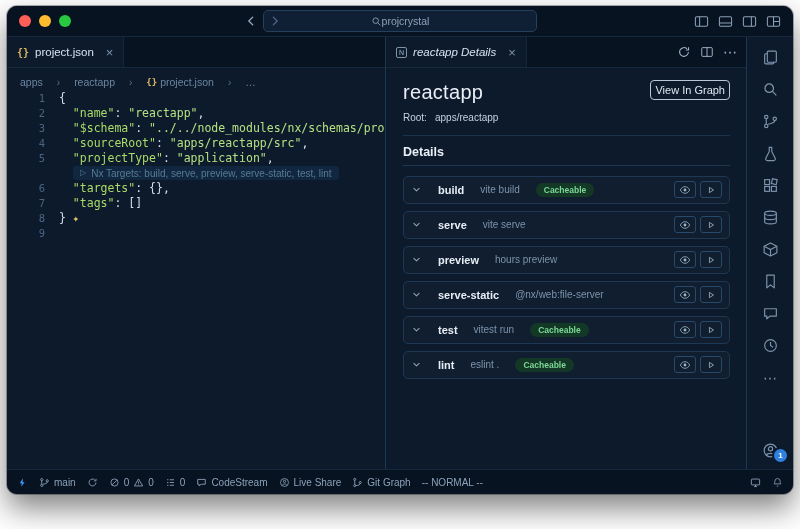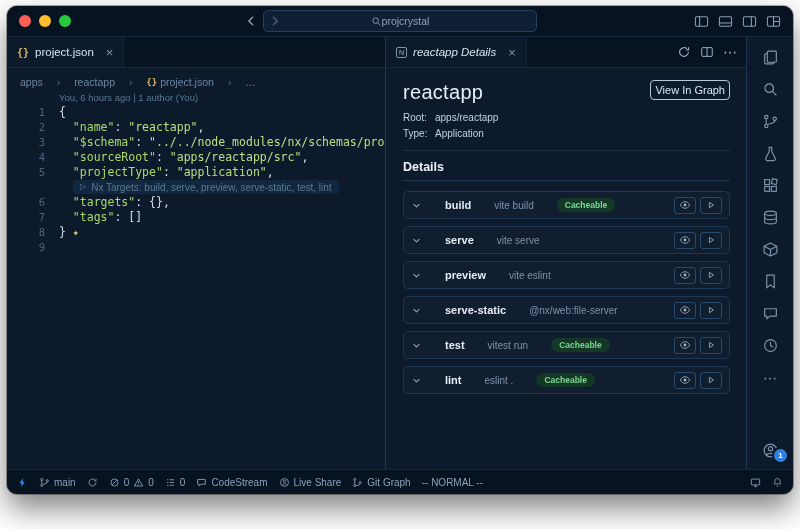--- a/index.html
+++ b/index.html
@@ -54,21 +54,21 @@
   .hintplay{font-size:8px;margin-top:-1px}
   
   .details{padding:12px 16px 0 17px;overflow:hidden;flex:1}
   .d-head{display:flex;align-items:flex-start;justify-content:space-between;margin-bottom:6px}
   .d-title{font-size:20px;font-weight:500;color:#e9eef6;margin:0;letter-spacing:.3px;line-height:24px}
   .graph-btn{background:transparent;border:1px solid #b9c6d6;border-radius:4px;color:#dfe7f0;font-size:11px;padding:3px 4px;cursor:pointer;font-family:"Liberation Sans",sans-serif}
   .meta{font-size:10px;color:#c4d2e2;line-height:15.5px}
   .meta .lab{display:inline-block;min-width:32px}
   .divider{height:1px;background:var(--border2);margin:9px 0;opacity:.8}
   .t-heading{font-size:12.5px;color:#e9eef6;margin:2px 0 10px;padding-bottom:6px;border-bottom:1px solid var(--border2);font-weight:700}
-  .target-row{display:flex;align-items:center;gap:23px;height:26px;border:1px solid var(--border2);border-radius:5px;margin-bottom:7px;
+  .target-row{display:flex;align-items:center;gap:16px;height:26px;border:1px solid var(--border2);border-radius:5px;margin-bottom:7px;
     padding:0 7px;background:rgba(255,255,255,.02)}
   .t-chev{color:#8da3b8;display:flex;cursor:pointer}
   .t-name{font-size:11px;font-weight:700;color:#e6edf5}
   .t-cmd{font-size:10px;color:#7d93ab}
   .t-badge{font-size:8.5px;background:var(--badge-bg);color:var(--badge-fg);padding:2px 8px;border-radius:9px;font-weight:700}
   .t-actions{margin-left:auto;display:flex;gap:4px}
   .t-btn{background:transparent;border:1px solid #27496b;border-radius:3px;color:#9fb6c9;width:22px;height:17px;
     display:flex;align-items:center;justify-content:center;padding:0;cursor:pointer}
   
   .activitybar{width:46px;flex:none;border-left:1px solid var(--border2);display:flex;flex-direction:column;align-items:center;
@@ -170,21 +170,20 @@
               <span class="bc-json">{}</span>
               <span>project.json</span>
             </span>
             <span class="bc-sep">›</span>
             <span class="bc-item">
               <span>…</span>
             </span>
           </div>
       <div class="editor">
         <div id="code-lines">
-              <div class="codelens">You, 6 hours ago | 1 author (You)</div>
               <div class="line"><span class="num">1</span><span class="codetxt"><span class="tok-p">{</span></span></div>
               <div class="line"><span class="num">2</span><span class="codetxt"><span class="tok-p">  </span><span class="tok-k">"name"</span><span class="tok-p">: </span><span class="tok-s">"reactapp"</span><span class="tok-p">,</span></span></div>
               <div class="line"><span class="num">3</span><span class="codetxt"><span class="tok-p">  </span><span class="tok-k">"$schema"</span><span class="tok-p">: </span><span class="tok-s">"../../node_modules/nx/schemas/project-s</span></span></div>
               <div class="line"><span class="num">4</span><span class="codetxt"><span class="tok-p">  </span><span class="tok-k">"sourceRoot"</span><span class="tok-p">: </span><span class="tok-s">"apps/reactapp/src"</span><span class="tok-p">,</span></span></div>
               <div class="line"><span class="num">5</span><span class="codetxt"><span class="tok-p">  </span><span class="tok-k">"projectType"</span><span class="tok-p">: </span><span class="tok-s">"application"</span><span class="tok-p">,</span></span></div>
               <div class="line"><span class="num"></span><span class="hintpill"><span class="hintplay">▷</span><span>Nx Targets: build, serve, preview, serve-static, test, lint</span></span></div>
               <div class="line"><span class="num">6</span><span class="codetxt"><span class="tok-p">  </span><span class="tok-k">"targets"</span><span class="tok-p">: </span><span class="tok-p">{}</span><span class="tok-p">,</span></span></div>
               <div class="line"><span class="num">7</span><span class="codetxt"><span class="tok-p">  </span><span class="tok-k">"tags"</span><span class="tok-p">: </span><span class="tok-p">[]</span></span></div>
               <div class="line"><span class="num">8</span><span class="codetxt"><span class="tok-p">}</span><span class="tok-sp"> ✦</span></span></div>
               <div class="line"><span class="num">9</span><span class="codetxt"></span></div>
@@ -214,21 +213,20 @@
               </span>
           <span class="more-glyph">⋯</span>
         </div>
       </div>
       <div class="details">
         <div class="d-head">
           <h1 class="d-title">reactapp</h1>
           <button class="graph-btn">View In Graph</button>
         </div>
         <div class="meta"><span class="lab">Root:</span><span>apps/reactapp</span></div>
-        <div class="meta"><span class="lab">Type:</span><span>Application</span></div>
         <div class="divider"></div>
         <div class="t-heading">Details</div>
         <div id="targets">
               <div class="target-row">
                 <span class="t-chev">
                   <svg width="11" height="11" viewBox="0 0 16 16">
                     <path d="M4.2 6.2 8 10l3.8-3.8" fill="none" stroke="currentColor" stroke-width="1.5" stroke-linecap="round" stroke-linejoin="round"></path>
                   </svg>
                 </span>
                 <span class="t-name">build</span>
@@ -270,21 +268,21 @@
                   </button>
                 </span>
               </div>
               <div class="target-row">
                 <span class="t-chev">
                   <svg width="11" height="11" viewBox="0 0 16 16">
                     <path d="M4.2 6.2 8 10l3.8-3.8" fill="none" stroke="currentColor" stroke-width="1.5" stroke-linecap="round" stroke-linejoin="round"></path>
                   </svg>
                 </span>
                 <span class="t-name">preview</span>
-                <span class="t-cmd">vite eslint</span>
+                <span class="t-cmd">hours preview</span>
                 <span class="t-actions">
                   <button class="t-btn">
                     <svg width="12" height="12" viewBox="0 0 16 16">
                       <path d="M1.8 8C3 5.4 5.3 3.6 8 3.6S13 5.4 14.2 8C13 10.6 10.7 12.4 8 12.4S3 10.6 1.8 8Z" fill="none" stroke="currentColor" stroke-width="1.1"></path>
                       <circle cx="8" cy="8" r="1.9" fill="currentColor"></circle>
                     </svg>
                   </button>
                   <button class="t-btn">
                     <svg width="10" height="10" viewBox="0 0 16 16">
                       <path d="M5.5 3.8 12 8l-6.5 4.2z" fill="none" stroke="currentColor" stroke-width="1.3" stroke-linejoin="round"></path>

